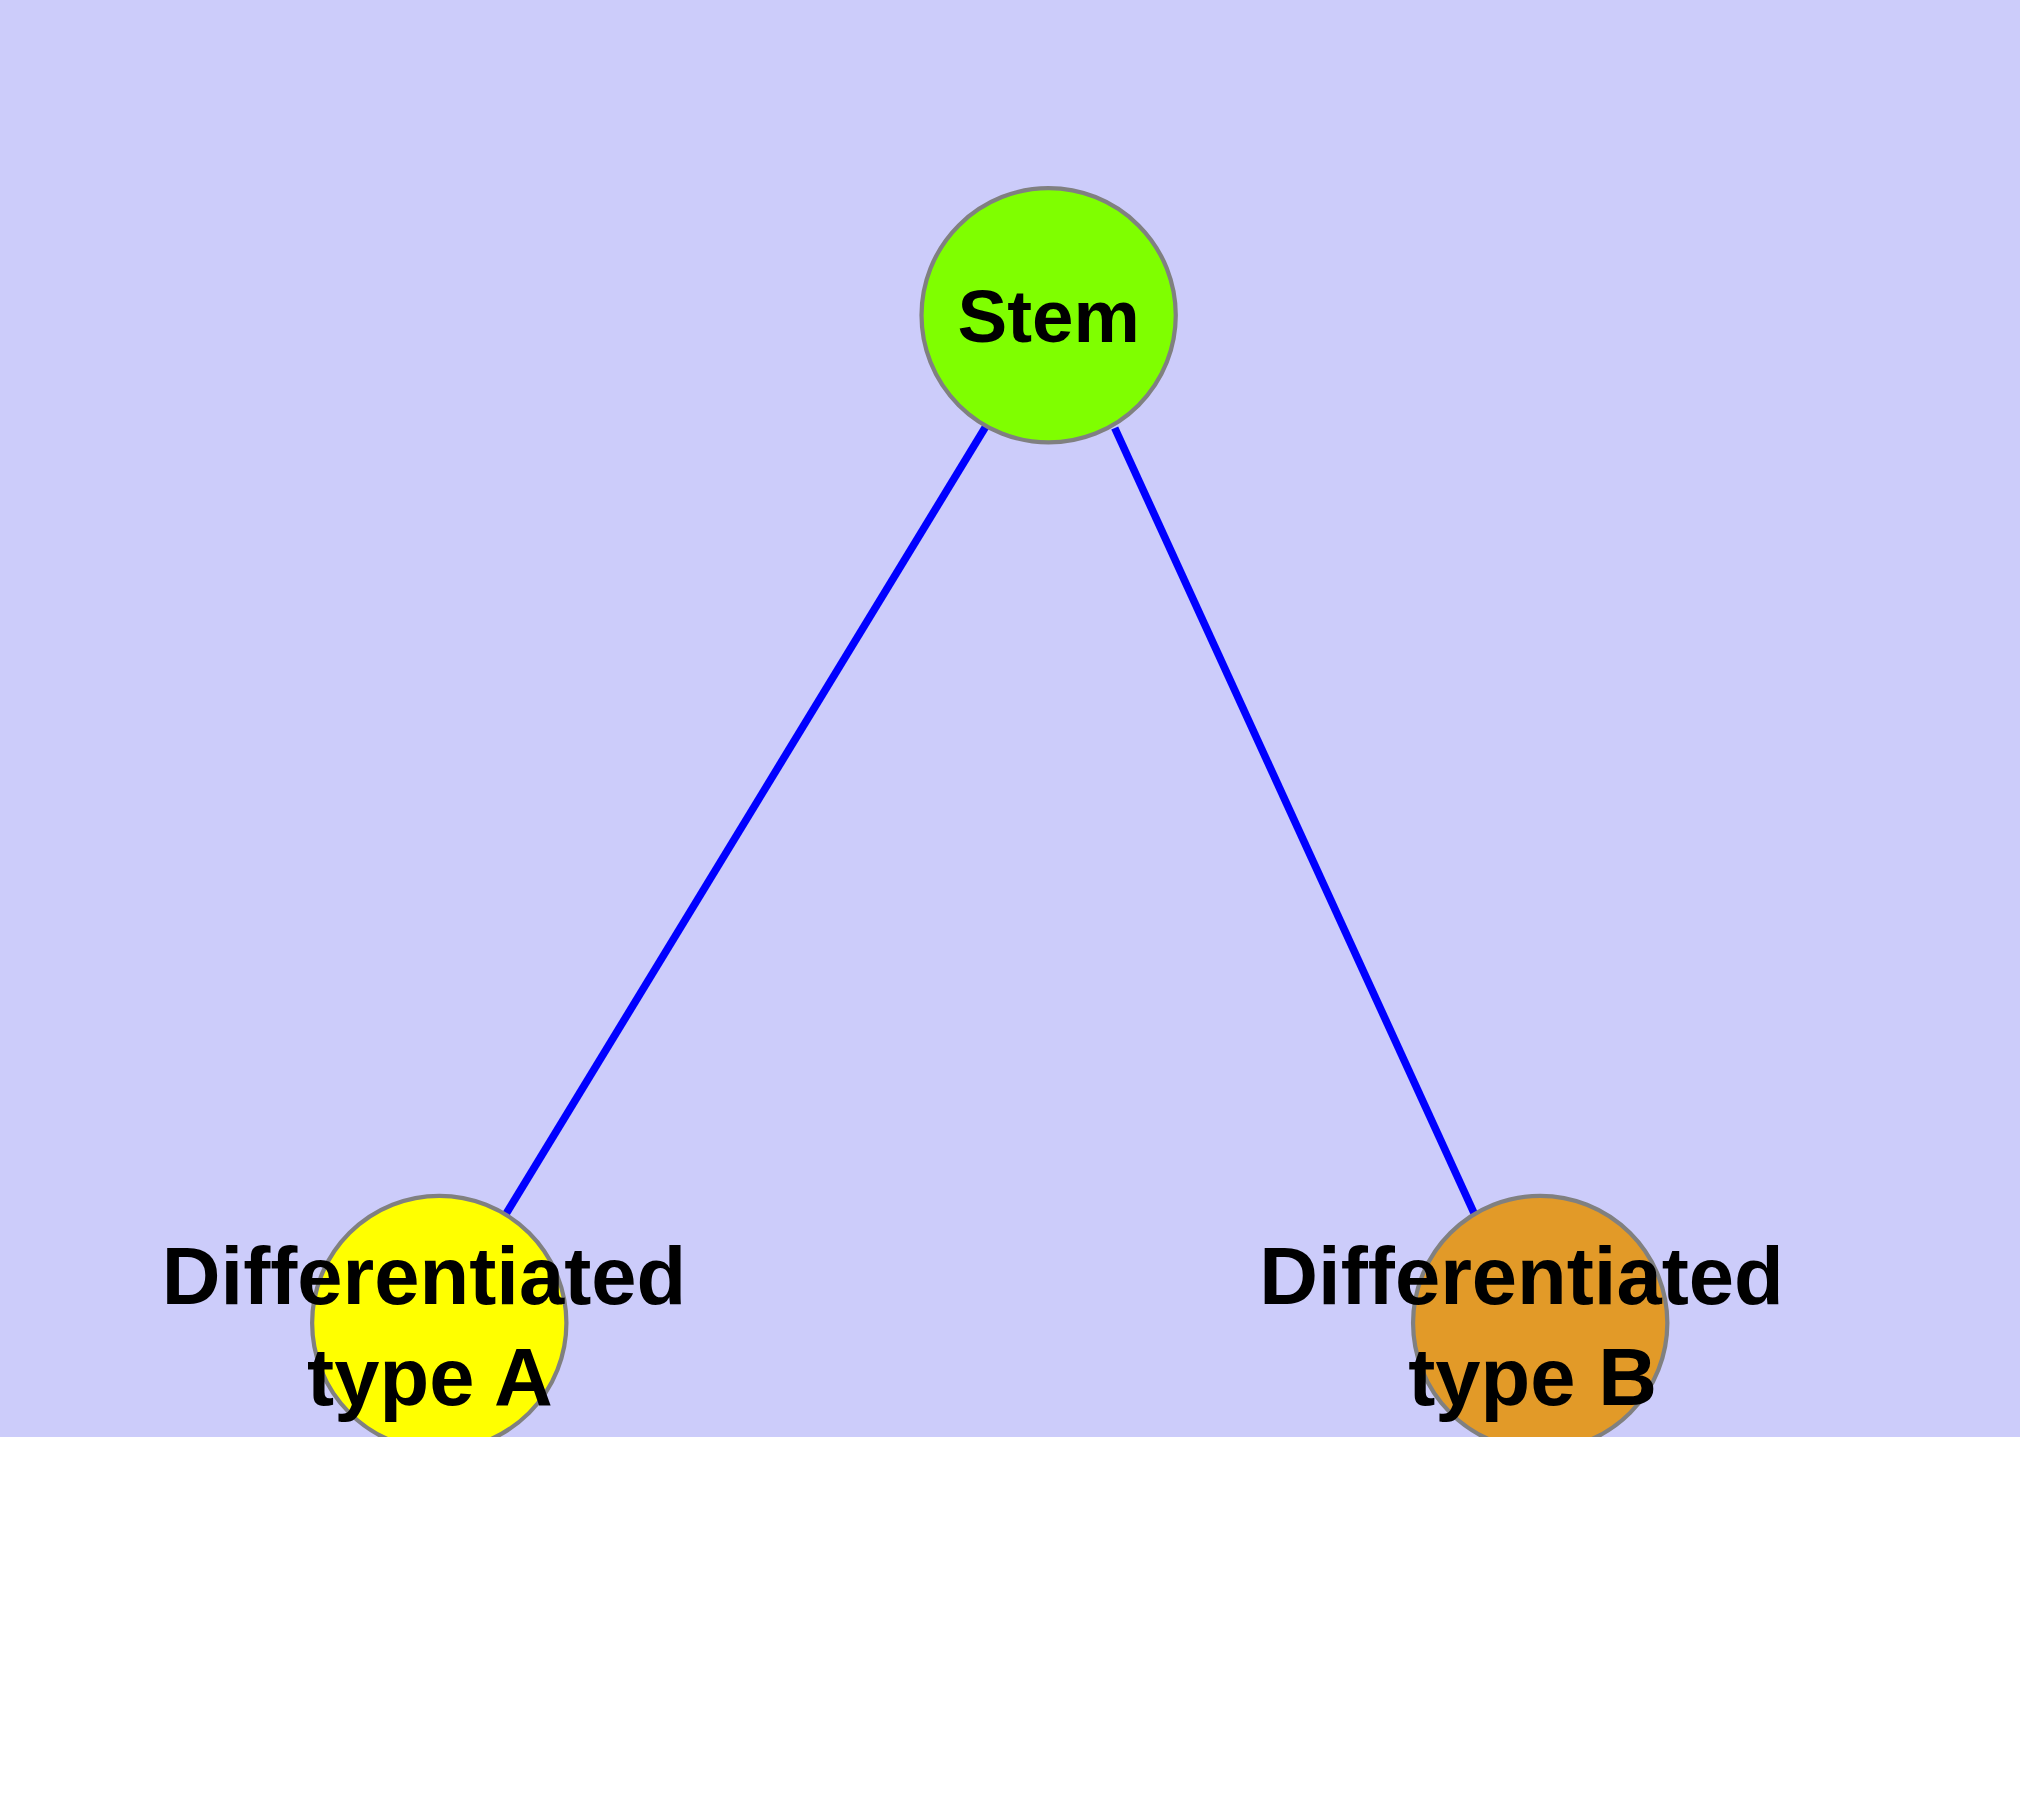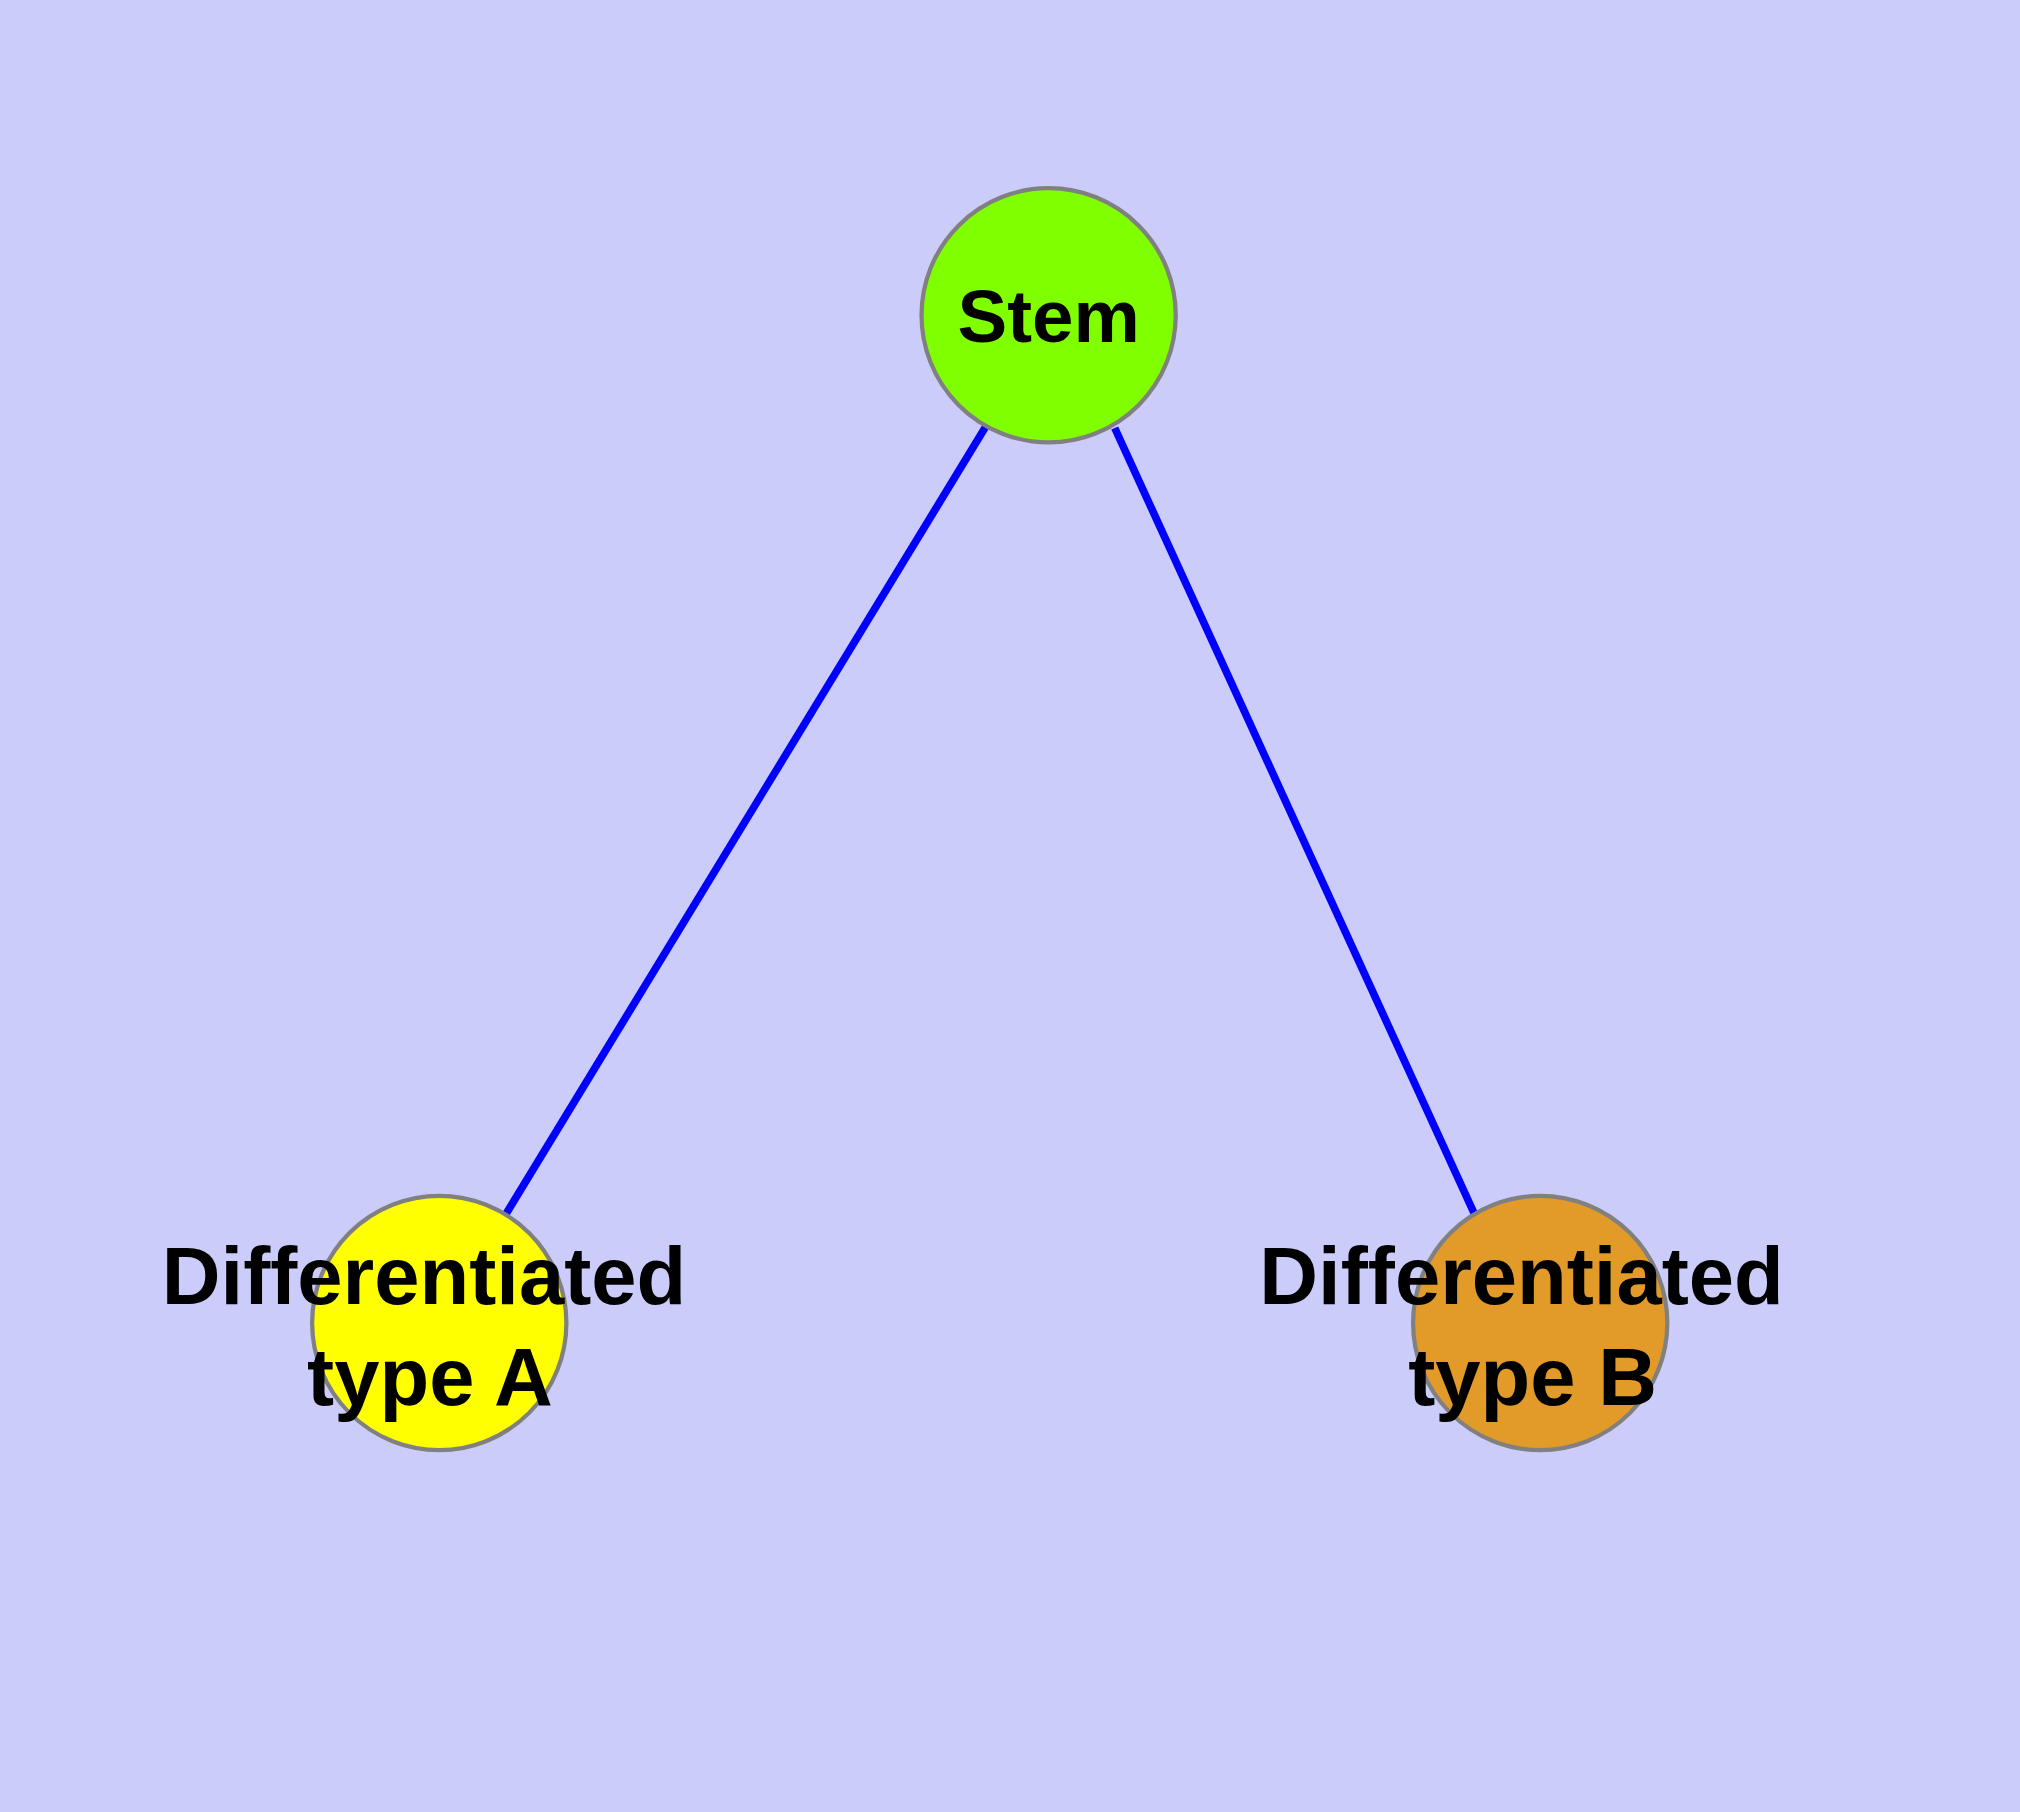--- a/index.html
+++ b/index.html
@@ -3,21 +3,21 @@
 <meta charset="utf-8">
 <style>
   html, body {
     margin: 0;
     padding: 0;
     background: #ffffff;
   }
   #canvas {
     position: relative;
     width: 2021px;
-    height: 1812px;
+    height: 1437px;
     background: #ccccfa;
     overflow: hidden;
     font-family: "Liberation Sans", sans-serif;
   }
   #graph-svg {
     position: absolute;
     left: 0;
     top: 0;
     width: 2021px;
     height: 1812px;

